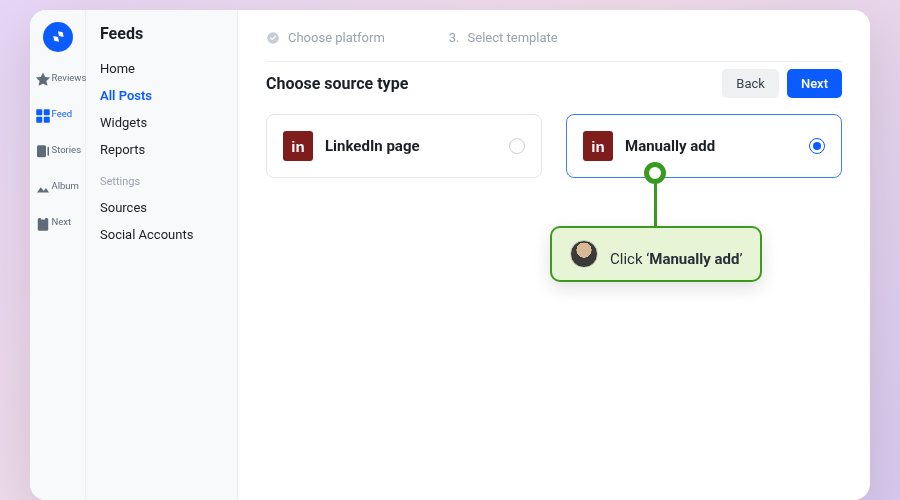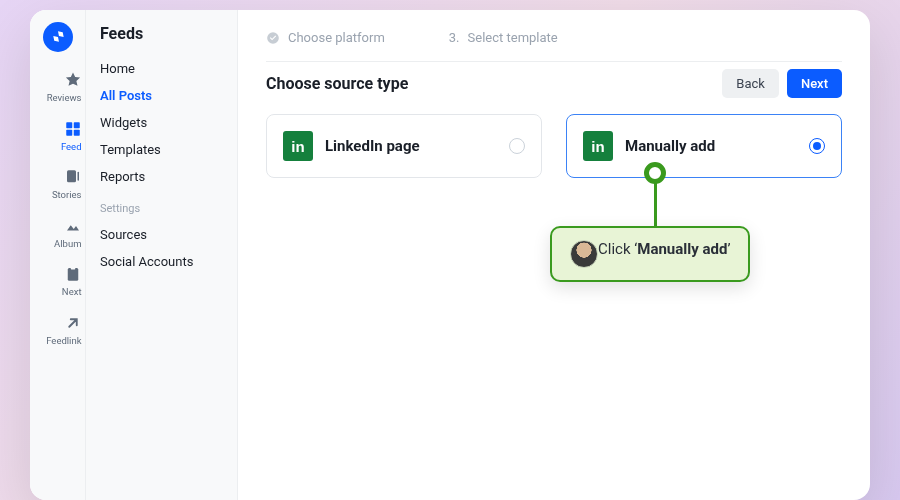--- a/index.html
+++ b/index.html
@@ -2,21 +2,21 @@
 <html><head>
 <meta charset="utf-8">
 <style>
   *{box-sizing:border-box;margin:0;padding:0;font-family:-apple-system,BlinkMacSystemFont,"Segoe UI",Roboto,Arial,sans-serif}
   html,body{width:900px;height:500px;overflow:hidden}
   body{background:linear-gradient(135deg,#e6d5f5 0%,#f0dce8 45%,#d8c9f0 100%);display:flex;align-items:flex-start;justify-content:center}
   .app{width:840px;height:490px;background:#fff;border-radius:16px;margin-top:10px;box-shadow:0 20px 60px rgba(0,0,0,.12);display:flex;overflow:hidden}
   .rail{width:56px;background:#f8f9fa;border-right:1px solid #eceef0;display:flex;flex-direction:column;align-items:center;padding-top:12px;gap:6px}
   .logo{width:30px;height:30px;border-radius:50%;background:#0b5cff;display:flex;align-items:center;justify-content:center;margin-bottom:6px}
   .logo svg{width:16px;height:16px}
-  .rail-item{width:48px;display:flex;flex-direction:column;align-items:flex-end;padding:6px 0 4px;cursor:pointer;color:#5f6b7a}
+  .rail-item{width:48px;display:flex;flex-direction:row;align-items:flex-start;padding:6px 0 4px;cursor:pointer;color:#5f6b7a}
   .rail-item.active{color:#0b5cff}
   .rail-item .ri-icon{height:20px;display:flex;align-items:center;justify-content:center}
   .rail-item .ri-label{font-size:9.5px;margin-top:3px;line-height:1}
   .side{width:152px;background:#f8f9fa;border-right:1px solid #eceef0;padding:14px 14px 0 14px}
   .side-title{font-size:16px;font-weight:700;color:#1a1f28;margin-bottom:12px}
   .side-group{margin-bottom:12px}
   .side-group-label{font-size:11px;color:#9aa3af;margin-bottom:6px}
   .side-item{font-size:13px;color:#1a1f28;padding:6px 0;cursor:pointer}
   .side-item.active{color:#0b5cff;font-weight:600}
   .main{flex:1;padding:0 28px;overflow:hidden;position:relative}
@@ -29,28 +29,28 @@
   .step .num{font-size:13px}
   .hdr{display:flex;align-items:center;justify-content:space-between;margin-bottom:16px}
   .hdr h2{font-size:16px;font-weight:700;color:#1a1f28}
   .btns{display:flex;gap:8px}
   .btn{font-size:13px;padding:7px 14px;border-radius:5px;border:none;cursor:pointer}
   .btn-back{background:#eef0f2;color:#3b4350}
   .btn-next{background:#0b5cff;color:#fff;font-weight:500}
   .cards{display:flex;gap:24px}
   .card{flex:1;border:1.5px solid #e3e6ea;border-radius:8px;padding:16px 16px;display:flex;align-items:center;gap:12px;cursor:pointer;position:relative;background:#fff}
   .card.selected{border-color:#3b82f6}
-  .li-badge{width:30px;height:30px;background:#15803d;border-radius:3px;display:flex;align-items:center;justify-content:center;color:#fff;font-weight:700;font-size:15px;font-family:Arial}
+  .li-badge{width:30px;height:30px;background:#7f1d1d;border-radius:3px;display:flex;align-items:center;justify-content:center;color:#fff;font-weight:700;font-size:15px;font-family:Arial}
   .card-title{font-size:15px;font-weight:700;color:#1a1f28;flex:1}
   .radio{width:16px;height:16px;border-radius:50%;border:1.5px solid #cbd2da;position:relative}
   .card.selected .radio{border-color:#0b5cff}
   .card.selected .radio::after{content:"";position:absolute;inset:3px;border-radius:50%;background:#0b5cff}
   .marker{position:absolute;width:22px;height:22px;border:5px solid #3a9a1e;background:#fff;border-radius:50%;left:378px;top:48px;z-index:3}
   .stem{position:absolute;width:3px;height:56px;background:#3a9a1e;left:387.5px;top:68px;z-index:2}
-  .tip{position:absolute;left:284px;top:112px;background:#e8f4d6;border:2px solid #3a9a1e;border-radius:10px;padding:12px 18px;display:flex;align-items:flex-start;box-shadow:0 6px 18px rgba(0,0,0,.12);z-index:3}
+  .tip{position:absolute;left:284px;top:112px;background:#e8f4d6;border:2px solid #3a9a1e;border-radius:10px;padding:12px 18px;display:flex;align-items:flex-end;gap:12px;box-shadow:0 6px 18px rgba(0,0,0,.12);z-index:3}
   .avatar{width:28px;height:28px;border-radius:50%;background:radial-gradient(circle at 50% 35%,#d9b896 0 35%,#3a3a3a 36% 100%);border:1px solid #c9d4bb}
   .tip-text{font-size:15px;color:#2a2f38}
   .tip-text b{font-weight:700}
   .cards-wrap{position:relative}
 </style>
 </head>
 <body>
 
 <div class="app">
 
@@ -98,37 +98,28 @@
     </div>
     <div class="rail-item">
       <span class="ri-icon">
           <svg width="18" height="18" viewBox="0 0 24 24" fill="#5f6b7a">
             <rect x="5" y="4" width="14" height="17" rx="2"></rect>
             <rect x="9" y="2" width="6" height="4" rx="1" fill="#f8f9fa"></rect>
           </svg>
         </span>
       <span class="ri-label">Next</span>
     </div>
-    <div class="rail-item">
-      <span class="ri-icon">
-          <svg width="18" height="18" viewBox="0 0 24 24" fill="#5f6b7a">
-            <path d="M7 17L17 7M9 7h8v8" stroke="#5f6b7a" stroke-width="2.5" fill="none" stroke-linecap="round"></path>
-          </svg>
-        </span>
-      <span class="ri-label">Feedlink</span>
-    </div>
   </div>
 
   <div class="side">
     <div class="side-title">Feeds</div>
     <div class="side-group">
       <div class="side-item">Home</div>
       <div class="side-item active">All Posts</div>
       <div class="side-item">Widgets</div>
-      <div class="side-item">Templates</div>
       <div class="side-item">Reports</div>
     </div>
     <div class="side-group">
       <div class="side-group-label">Settings</div>
       <div class="side-item">Sources</div>
       <div class="side-item">Social Accounts</div>
     </div>
   </div>
 
   <div class="main">

